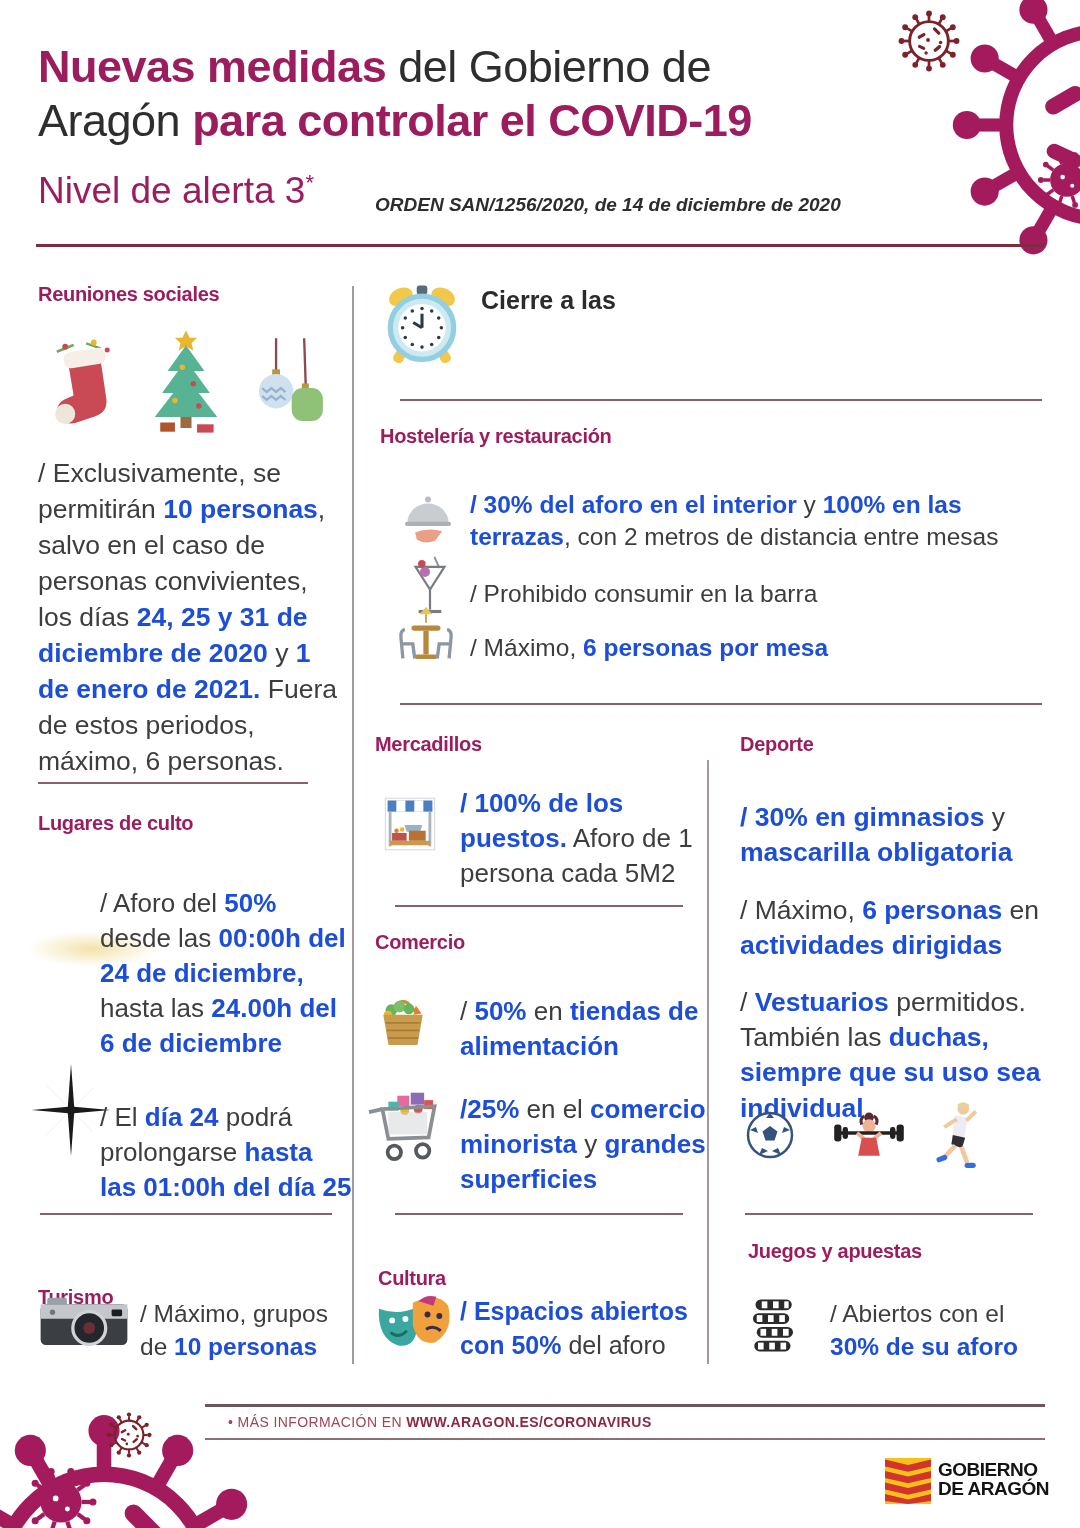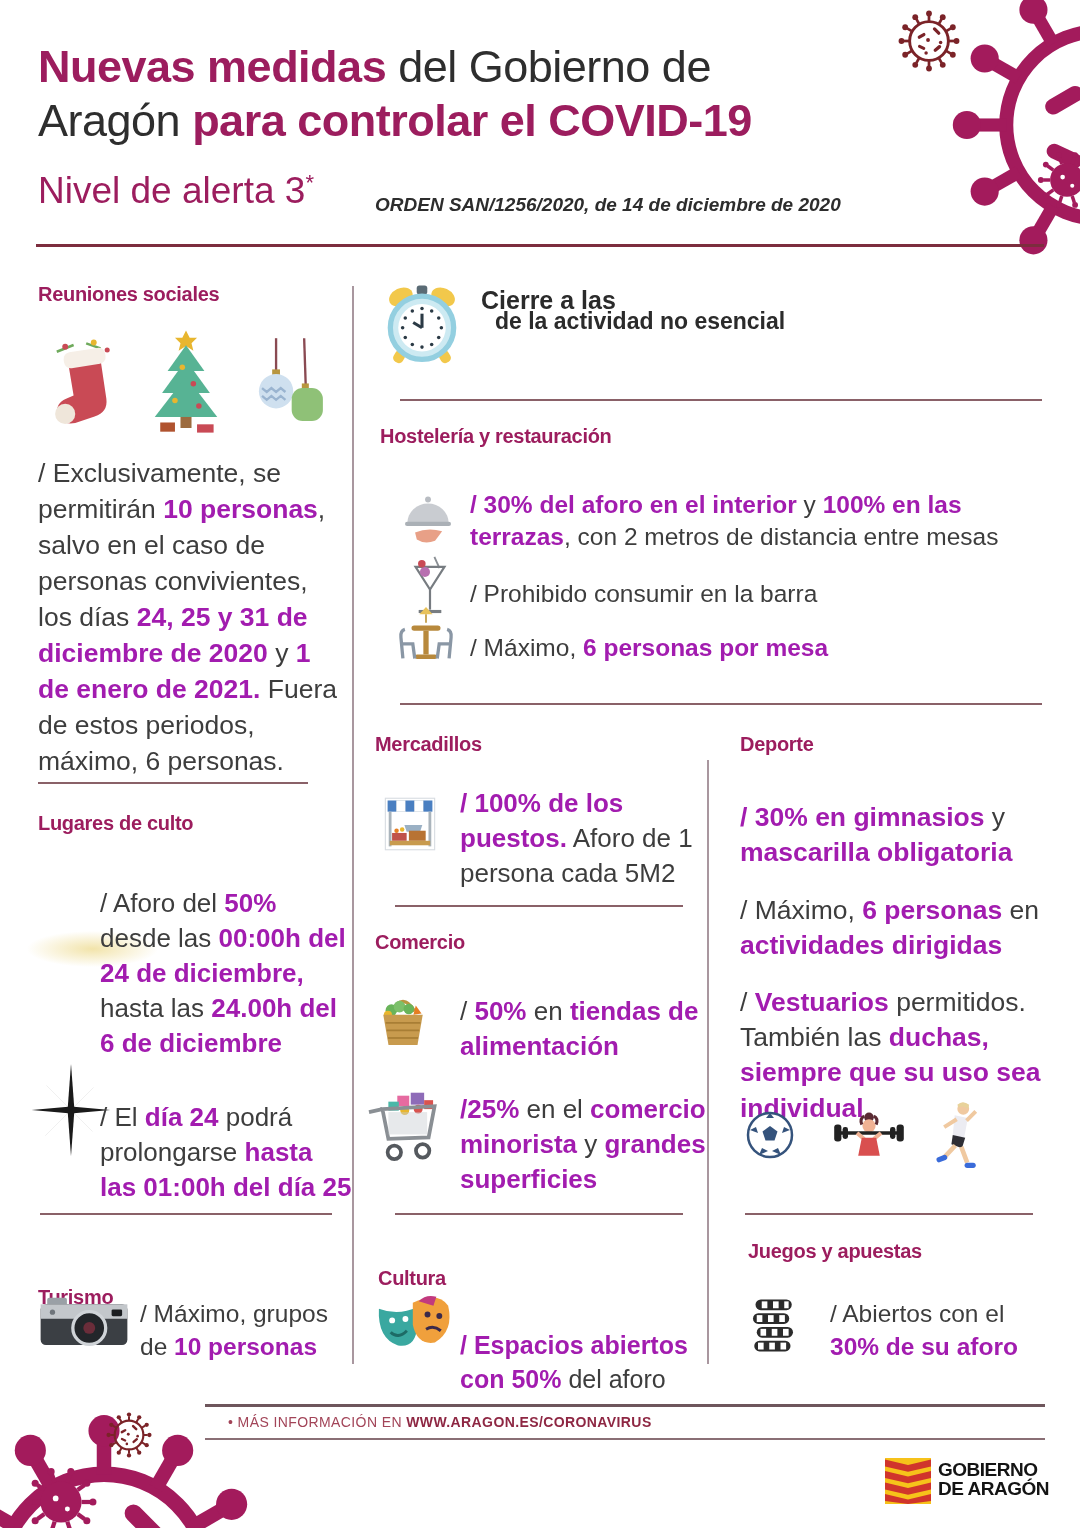--- a/index.html
+++ b/index.html
@@ -10,21 +10,21 @@
   }
   .abs{position:absolute;}
   
   .title{font-size:45px;line-height:1.2;font-weight:400;color:#2e2e2e;letter-spacing:-0.5px;}
   .title .mag{color:#9c1d5e;font-weight:700;}
   .alert{font-size:37px;font-weight:400;color:#9c1d5e;}
   .alert sup{font-size:22px;}
   .order{font-size:19px;font-style:italic;font-weight:700;color:#2d2d2d;}
   .sec-h{font-size:20px;font-weight:700;color:#9c1d5e;letter-spacing:-0.3px;}
   .item{font-size:26px;line-height:1.35;color:#3d3d3d;}
-  .item .b,.b{font-weight:700;color:#a21caf;}
+  .item .b,.b{font-weight:700;color:#1d4ed8;}
   .closure-prefix{font-size:25px;font-weight:700;color:#2b2b2b;}
   .closure-time{font-size:43px;font-weight:800;color:#9c1d5e;letter-spacing:-0.5px;}
   .closure-suffix{font-size:23px;font-weight:700;color:#2b2b2b;margin-left:14px;}
   
   .hrule{background:#7c2d3e;height:3px;}
   .thin-rule{background:#8a6168;height:2px;}
   .vrule{background:#a9979f;width:2px;}
   .foot-rule-a{background:#6e565c;height:3px;}
   .foot-rule-b{background:#8a6f75;height:2px;}
   
@@ -232,21 +232,20 @@
     <circle cx="31" cy="63" r="2"></circle>
       <circle cx="28" cy="52" r="2"></circle>
       <circle cx="31" cy="41" r="2"></circle>
       <circle cx="39" cy="33" r="2"></circle>
   </g>
   <line x1="50" y1="52" x2="50" y2="36" stroke="#2b3a45" stroke-width="3.5"></line>
   <line x1="50" y1="52" x2="40" y2="46" stroke="#2b3a45" stroke-width="3.5"></line>
 </svg>
 <div class="abs closure-prefix" style="left:481px;top:286px;">Cierre a las</div>
 <div class="abs" style="left:481px;top:308px;display:flex;align-items:baseline;white-space:nowrap;">
-  <span class="closure-suffix">de la actividad no esencial</span>
 </div>
 <div class="abs thin-rule" style="left:400px;top:399px;width:642px;"></div>
 
 <div class="abs sec-h" style="left:380px;top:425px;">Hostelería y restauración</div>
 
 <svg class="abs" style="left:398px;top:490px;width:60px;height:56px;" viewBox="0 0 100 95">
   <circle cx="50" cy="16" r="5" fill="#b8bcc2"></circle>
   <path d="M15 56 A35 33 0 0 1 85 56 Z" fill="#c9ccd1"></path>
   <rect x="11" y="54" width="78" height="7" rx="3.5" fill="#aab0b6"></rect>
   <path d="M28 72 Q50 63 74 70 L62 86 Q45 93 31 84 Z" fill="#e8a087"></path>
@@ -338,21 +337,21 @@
   <path d="M6 28 Q4 68 32 78 Q56 82 58 52 L58 26 Q32 38 6 28 Z" fill="#3aa8a0"></path>
   <circle cx="24" cy="44" r="4" fill="#ffffff"></circle>
     <circle cx="42" cy="42" r="4" fill="#ffffff"></circle>
   <path d="M22 60 Q32 70 44 58" stroke="#1d6b66" stroke-width="4" fill="none"></path>
   <path d="M52 20 Q86 4 100 24 Q108 58 82 74 Q58 78 52 50 Z" fill="#f0a03c"></path>
   <path d="M60 18 Q70 8 84 12 L80 24 Z" fill="#c2397e"></path>
   <circle cx="72" cy="36" r="4" fill="#3b2a4a"></circle>
     <circle cx="88" cy="38" r="4" fill="#3b2a4a"></circle>
   <path d="M70 56 Q80 50 90 58" stroke="#3b2a4a" stroke-width="4" fill="none"></path>
 </svg>
-<div class="abs item" style="left:460px;top:1329px;width:240px;font-size:25px;"><span class="b">/ Espacios abiertos con 50%</span><span> del aforo</span></div>
+<div class="abs item" style="left:460px;top:1295px;width:240px;font-size:25px;"><span class="b">/ Espacios abiertos con 50%</span><span> del aforo</span></div>
 
 <div class="abs sec-h" style="left:740px;top:733px;">Deporte</div>
 <div class="abs item" style="left:740px;top:800px;width:312px;font-size:26.5px;line-height:1.33;"><span class="b">/ 30% en gimnasios</span><span> y </span><span class="b">mascarilla obligatoria</span></div>
 <div class="abs item" style="left:740px;top:893px;width:312px;font-size:26.5px;line-height:1.33;"><span>/ Máximo, </span><span class="b">6 personas</span><span> en </span><span class="b">actividades dirigidas</span></div>
 <div class="abs item" style="left:740px;top:985px;width:318px;font-size:26.5px;line-height:1.33;"><span>/ </span><span class="b">Vestuarios</span><span> permitidos. También las </span><span class="b">duchas, siempre que su uso sea individual</span></div>
 
 <svg class="abs" style="left:745px;top:1110px;width:50px;height:50px;" viewBox="0 0 100 100">
   <circle cx="50" cy="50" r="44" fill="#ffffff" stroke="#35537c" stroke-width="5"></circle>
   <polygon points="50,32 65,43 59,61 41,61 35,43" fill="#35537c"></polygon>
   <polygon points="50,6 58,16 42,16" fill="#35537c"></polygon>

